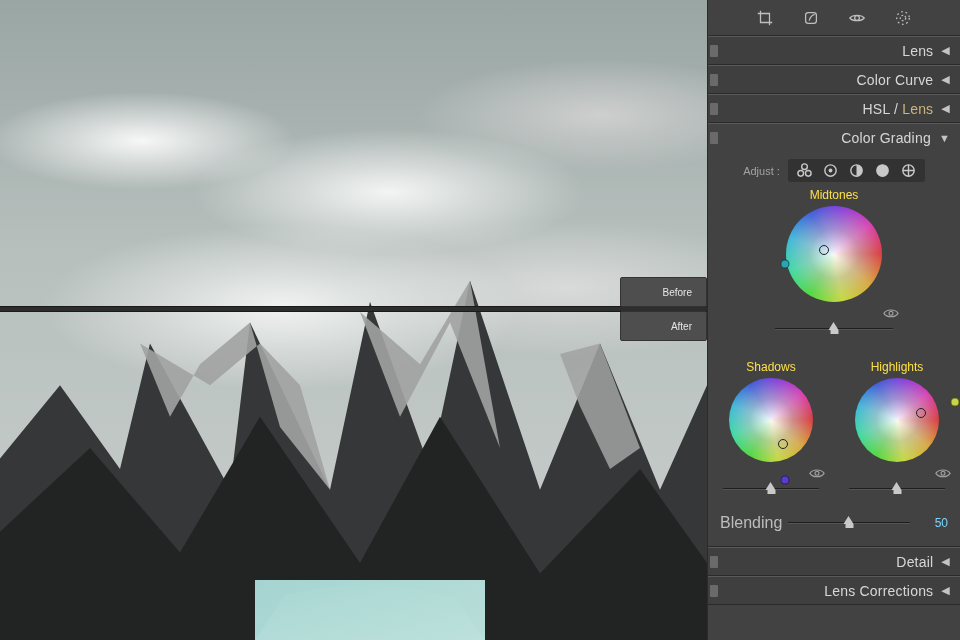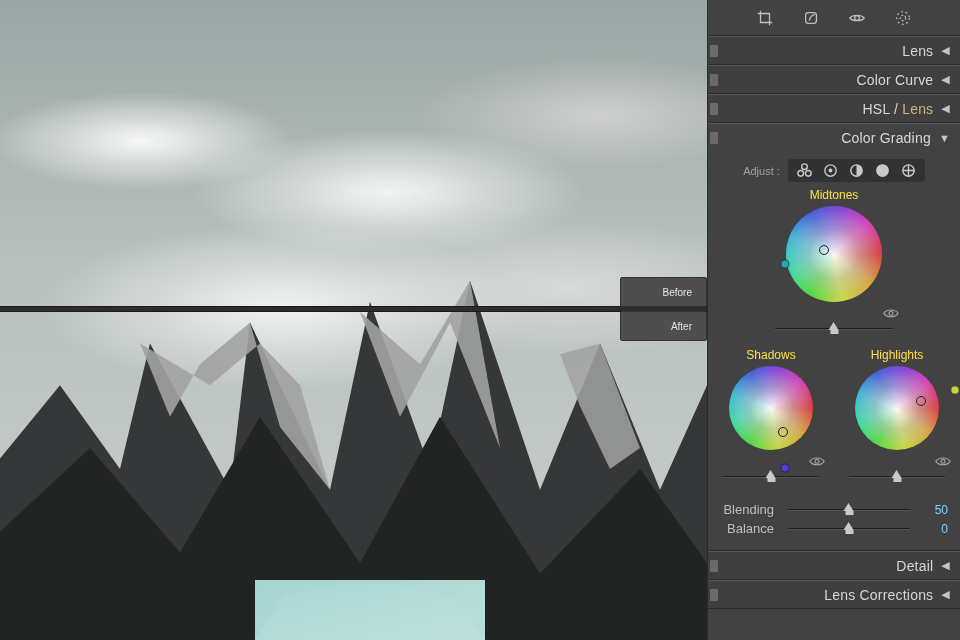--- a/index.html
+++ b/index.html
@@ -59,24 +59,24 @@
   .knob { position:absolute; width:10px; height:10px; border:1.5px solid #222; border-radius:50%; background:transparent; transform:translate(-50%,-50%); z-index:2;}
   .dot  { position:absolute; width:9px; height:9px; border-radius:50%; border:1px solid rgba(0,0,0,.5); z-index:2; transform:translate(-50%,-50%);}
   .eye { width:16px; height:12px; margin:6px 0 2px 0; align-self:flex-end;}
   .eye svg{stroke:#9f9f9f; fill:none; stroke-width:1.3;}
   .slider { position:relative; width:100%; height:14px;}
   .track { position:absolute; left:6px; right:6px; top:6px; height:2px; background:#2c2c2c; border-top:1px solid #1e1e1e; border-bottom:1px solid #555;}
   .thumb { position:absolute; top:0; width:11px; height:12px; transform:translateX(-50%);}
   .thumb::before{content:""; position:absolute; left:0; top:0; width:0;height:0; border-left:5.5px solid transparent; border-right:5.5px solid transparent; border-bottom:8px solid #c9c9c9;}
   .thumb::after{content:""; position:absolute; left:1.5px; top:8px; width:8px; height:4px; background:#c9c9c9;}
   .ctrl-row{ display:flex; align-items:center; gap:8px; padding:0 6px; margin-top:4px;}
-  .ctrl-label{ width:54px; text-align:right; color:#bdbdbd; font-size:13px;}
+  .ctrl-label{ width:54px; text-align:right; color:#bdbdbd; font-size:16px;}
   .ctrl-val{ width:24px; text-align:right; color:#7dd3fc; font-size:12px;}
   .ctrl-row .slider{ flex:1;}
-  .pair-block{ display:flex; gap:18px; justify-content:center; margin-top:8px;}
+  .pair-block{ display:flex; gap:18px; justify-content:center; margin-top:20px;}
   .pair-col{ width:108px; display:flex; flex-direction:column; align-items:center;}
   .row-eye-sl{ width:100%; display:flex; flex-direction:column; align-items:stretch;}
   .hsl-color{ color:#d0b37a;}
 </style>
 </head>
 <body>
 
 <div class="preview">
   <div class="pv-top scene muted">
     <div class="sky"></div>
@@ -264,28 +264,20 @@
 
       <div style="height:14px"></div>
       <div class="ctrl-row">
         <span class="ctrl-label">Blending</span>
         <div class="slider">
             <div class="track"></div>
             <div class="thumb" id="t-bl" style="left: calc(50%);"></div>
           </div>
         <span class="ctrl-val">50</span>
       </div>
-      <div class="ctrl-row">
-        <span class="ctrl-label">Balance</span>
-        <div class="slider">
-            <div class="track"></div>
-            <div class="thumb" id="t-ba" style="left: calc(50%);"></div>
-          </div>
-        <span class="ctrl-val">0</span>
-      </div>
     </div>
   </div>
 
   <div class="section">
     <span class="sec-toggle"></span>
     <div class="sec-head">
         <span>Detail</span>
         <span class="tri">◀</span>
       </div>
   </div>

